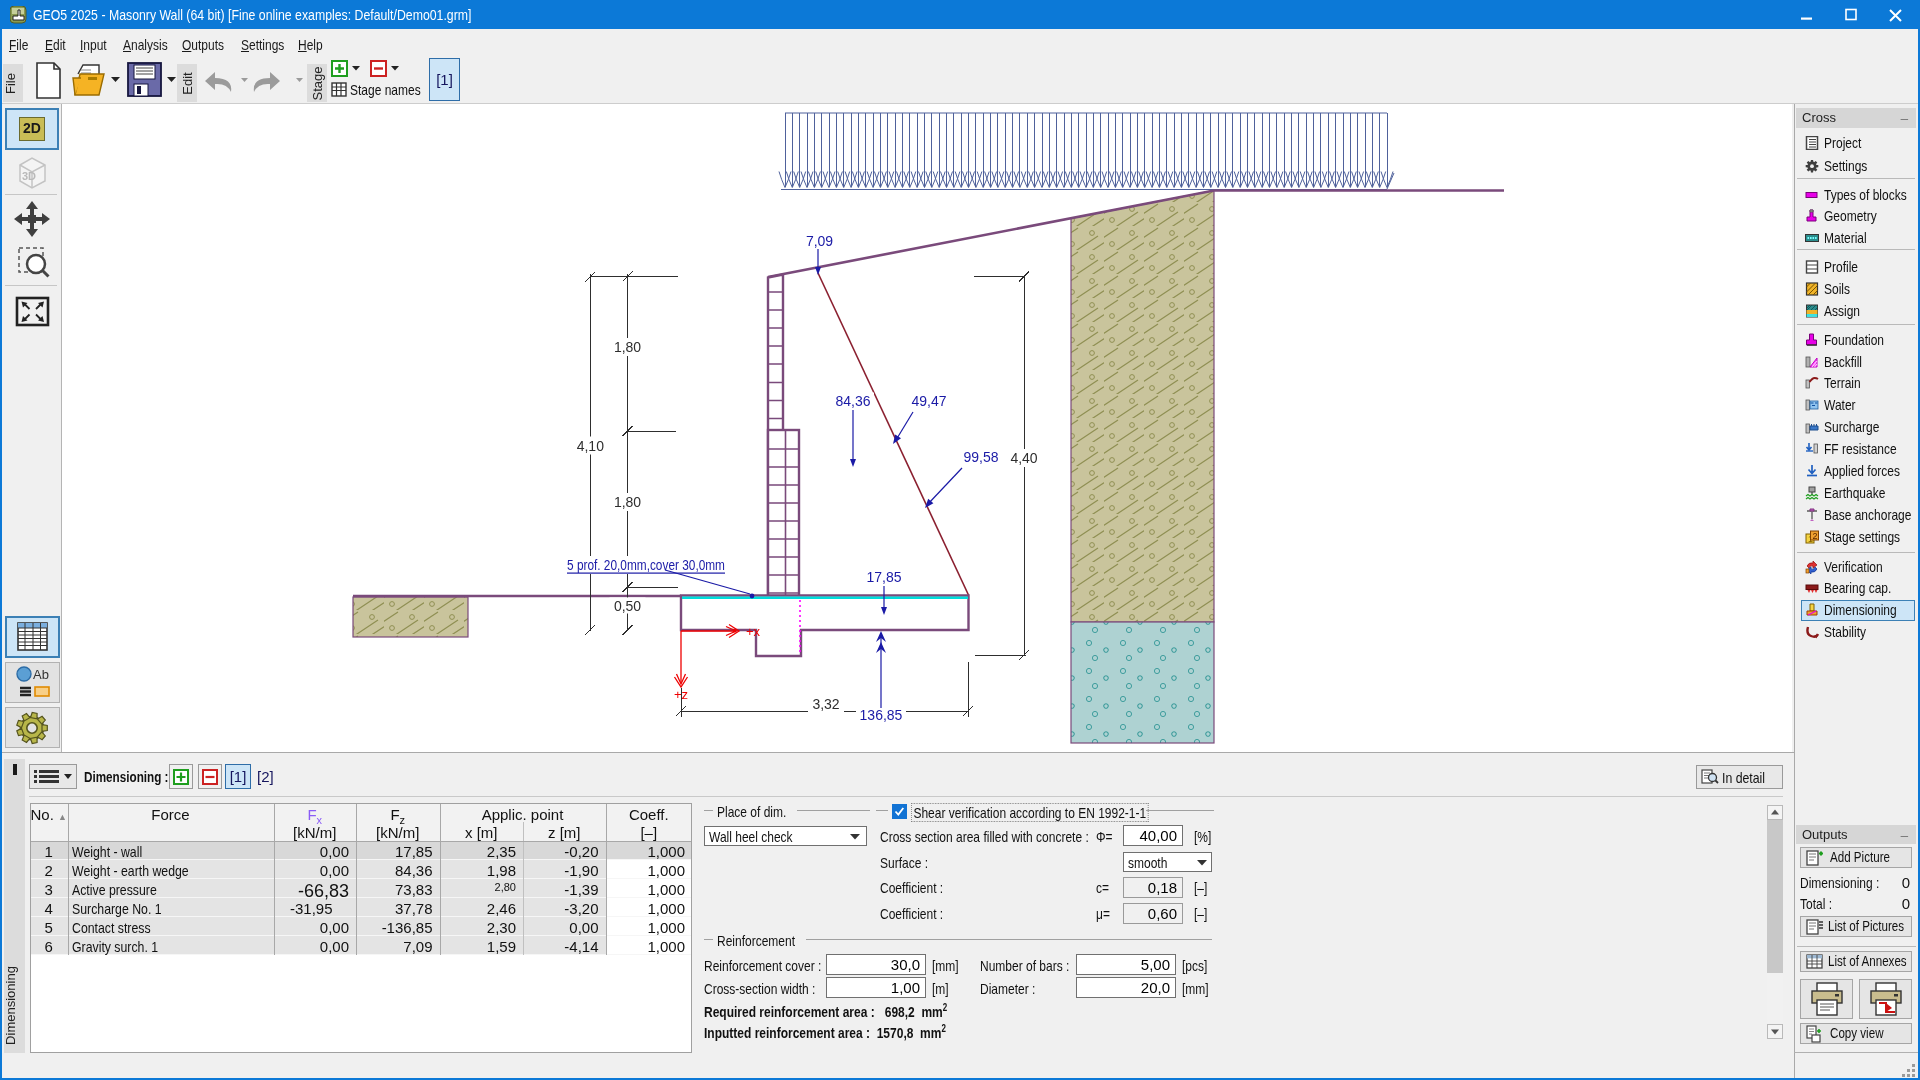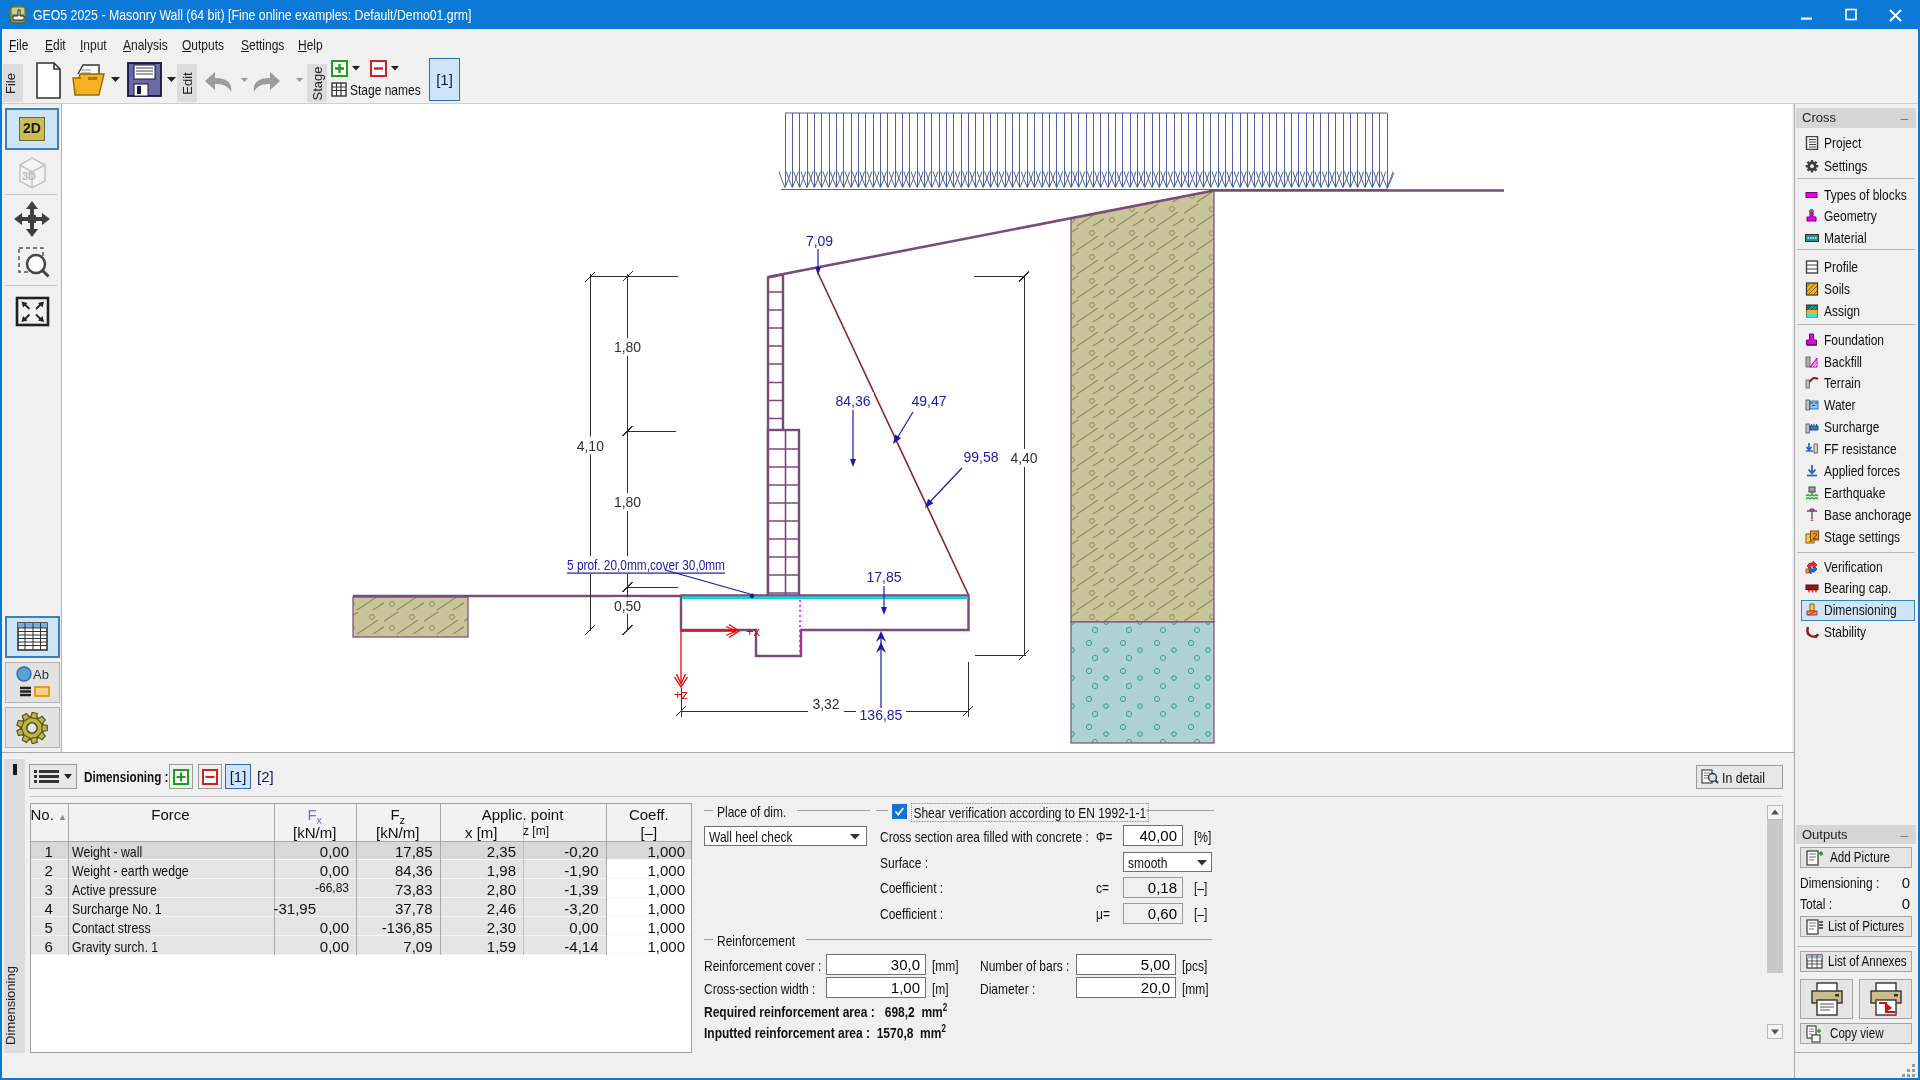--- a/index.html
+++ b/index.html
@@ -457,47 +457,47 @@
 <div class="abs" style="left:523px;top:822px;width:1px;height:133px;background:#c0c0c0"></div>
 <div class="abs" style="left:31px;top:841px;width:660px;height:1px;background:#a8a8a8"></div>
 <div class="abs" style="left:30px;top:806px;width:37.5px;text-align:center;font-size:15px;color:#111">No. <span style="font-size:9px;color:#888">▲</span></div>
 <div class="abs" style="left:67.5px;top:806px;width:206.0px;text-align:center;font-size:15px;color:#111">Force</div>
 <div class="abs" style="left:273.5px;top:806px;width:82.5px;text-align:center;font-size:15px;color:#8b5cf6">F<sub style="font-size:11px">x</sub></div>
 <div class="abs" style="left:273.5px;top:824px;width:82.5px;text-align:center;font-size:15px;color:#111">[kN/m]</div>
 <div class="abs" style="left:356px;top:806px;width:83.5px;text-align:center;font-size:15px;color:#111">F<sub style="font-size:11px">z</sub></div>
 <div class="abs" style="left:356px;top:824px;width:83.5px;text-align:center;font-size:15px;color:#111">[kN/m]</div>
 <div class="abs" style="left:439.5px;top:806px;width:166.0px;text-align:center;font-size:15px;color:#111">Applic. point</div>
 <div class="abs" style="left:439.5px;top:824px;width:83.5px;text-align:center;font-size:15px;color:#111">x [m]</div>
-<div class="abs" style="left:523px;top:824px;width:82.5px;font-size:12px;color:#111">z [m]</div>
+<div class="abs" style="left:523px;top:824px;width:82.5px;text-align:center;font-size:15px;color:#111">z [m]</div>
 <div class="abs" style="left:605.5px;top:806px;width:86.5px;text-align:center;font-size:15px;color:#111">Coeff.</div>
 <div class="abs" style="left:605.5px;top:824px;width:86.5px;text-align:center;font-size:15px;color:#111">[–]</div>
 <div class="abs" style="left:30px;top:843.0px;width:37.5px;text-align:center;font-size:15px;color:#111">1</div>
 <div class="abs" style="left:72px;top:843.0px;font-size:15px;color:#111;transform:scaleX(0.82);transform-origin:0 50%;white-space:nowrap">Weight - wall</div>
 <div class="abs" style="left:273.5px;top:843.0px;width:75.5px;text-align:right;font-size:15px;color:#111">0,00</div>
 <div class="abs" style="left:356px;top:843.0px;width:76.5px;text-align:right;font-size:15px;color:#111">17,85</div>
 <div class="abs" style="left:439.5px;top:843.0px;width:76.5px;text-align:right;font-size:15px;color:#111">2,35</div>
 <div class="abs" style="left:523px;top:843.0px;width:75.5px;text-align:right;font-size:15px;color:#111">-0,20</div>
 <div class="abs" style="left:605.5px;top:843.0px;width:79.5px;text-align:right;font-size:15px;color:#111">1,000</div>
 <div class="abs" style="left:30px;top:861.9px;width:37.5px;text-align:center;font-size:15px;color:#111">2</div>
 <div class="abs" style="left:72px;top:861.9px;font-size:15px;color:#111;transform:scaleX(0.82);transform-origin:0 50%;white-space:nowrap">Weight - earth wedge</div>
 <div class="abs" style="left:273.5px;top:861.9px;width:75.5px;text-align:right;font-size:15px;color:#111">0,00</div>
 <div class="abs" style="left:356px;top:861.9px;width:76.5px;text-align:right;font-size:15px;color:#111">84,36</div>
 <div class="abs" style="left:439.5px;top:861.9px;width:76.5px;text-align:right;font-size:15px;color:#111">1,98</div>
 <div class="abs" style="left:523px;top:861.9px;width:75.5px;text-align:right;font-size:15px;color:#111">-1,90</div>
 <div class="abs" style="left:605.5px;top:861.9px;width:79.5px;text-align:right;font-size:15px;color:#111">1,000</div>
 <div class="abs" style="left:30px;top:880.8px;width:37.5px;text-align:center;font-size:15px;color:#111">3</div>
 <div class="abs" style="left:72px;top:880.8px;font-size:15px;color:#111;transform:scaleX(0.82);transform-origin:0 50%;white-space:nowrap">Active pressure</div>
-<div class="abs" style="left:273.5px;top:880.8px;width:75.5px;text-align:right;font-size:12px;color:#111">-66,83</div>
+<div class="abs" style="left:273.5px;top:880.8px;width:75.5px;text-align:right;font-size:18px;color:#111">-66,83</div>
 <div class="abs" style="left:356px;top:880.8px;width:76.5px;text-align:right;font-size:15px;color:#111">73,83</div>
-<div class="abs" style="left:439.5px;top:880.8px;width:76.5px;text-align:right;font-size:15px;color:#111">2,80</div>
+<div class="abs" style="left:439.5px;top:880.8px;width:76.5px;text-align:right;font-size:11px;color:#111">2,80</div>
 <div class="abs" style="left:523px;top:880.8px;width:75.5px;text-align:right;font-size:15px;color:#111">-1,39</div>
 <div class="abs" style="left:605.5px;top:880.8px;width:79.5px;text-align:right;font-size:15px;color:#111">1,000</div>
 <div class="abs" style="left:30px;top:899.7px;width:37.5px;text-align:center;font-size:15px;color:#111">4</div>
 <div class="abs" style="left:72px;top:899.7px;font-size:15px;color:#111;transform:scaleX(0.82);transform-origin:0 50%;white-space:nowrap">Surcharge No. 1</div>
-<div class="abs" style="left:273.5px;top:899.7px;width:75.5px;text-align:left;font-size:15px;color:#111">-31,95</div>
+<div class="abs" style="left:273.5px;top:899.7px;width:75.5px;text-align:center;font-size:15px;color:#111">-31,95</div>
 <div class="abs" style="left:356px;top:899.7px;width:76.5px;text-align:right;font-size:15px;color:#111">37,78</div>
 <div class="abs" style="left:439.5px;top:899.7px;width:76.5px;text-align:right;font-size:15px;color:#111">2,46</div>
 <div class="abs" style="left:523px;top:899.7px;width:75.5px;text-align:right;font-size:15px;color:#111">-3,20</div>
 <div class="abs" style="left:605.5px;top:899.7px;width:79.5px;text-align:right;font-size:15px;color:#111">1,000</div>
 <div class="abs" style="left:30px;top:918.6px;width:37.5px;text-align:center;font-size:15px;color:#111">5</div>
 <div class="abs" style="left:72px;top:918.6px;font-size:15px;color:#111;transform:scaleX(0.82);transform-origin:0 50%;white-space:nowrap">Contact stress</div>
 <div class="abs" style="left:273.5px;top:918.6px;width:75.5px;text-align:right;font-size:15px;color:#111">0,00</div>
 <div class="abs" style="left:356px;top:918.6px;width:76.5px;text-align:right;font-size:15px;color:#111">-136,85</div>
 <div class="abs" style="left:439.5px;top:918.6px;width:76.5px;text-align:right;font-size:15px;color:#111">2,30</div>
 <div class="abs" style="left:523px;top:918.6px;width:75.5px;text-align:right;font-size:15px;color:#111">0,00</div>

